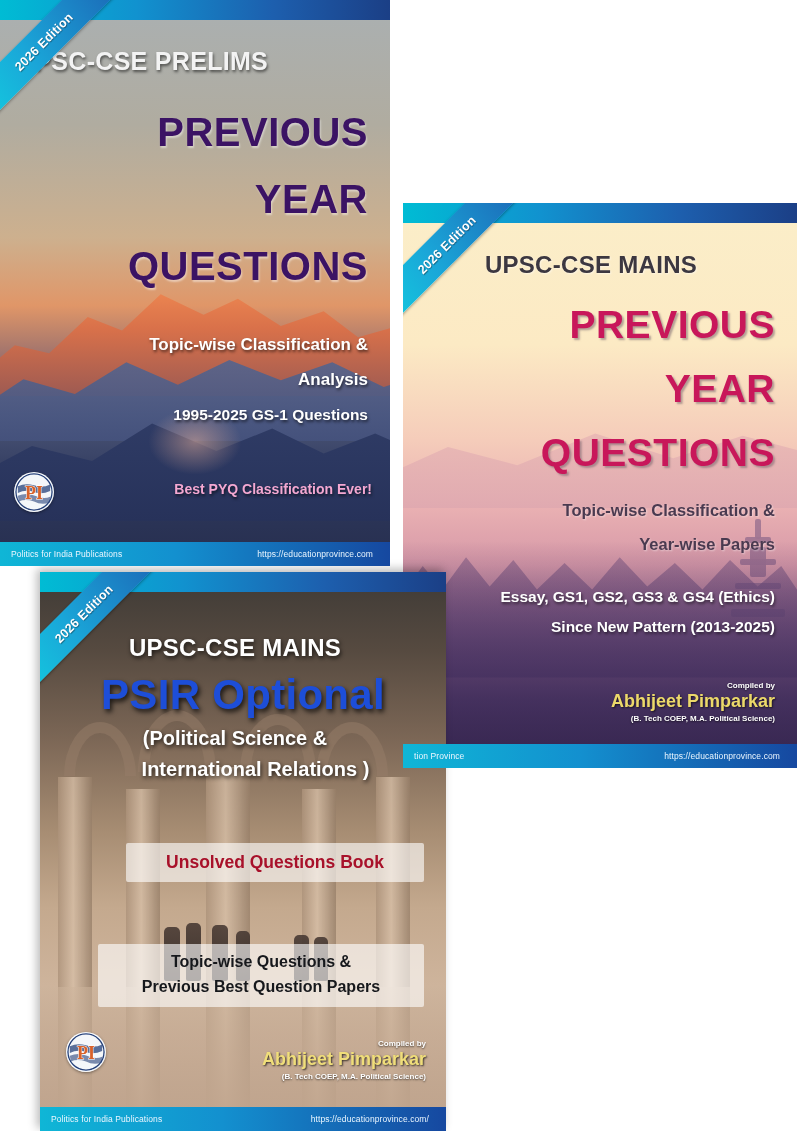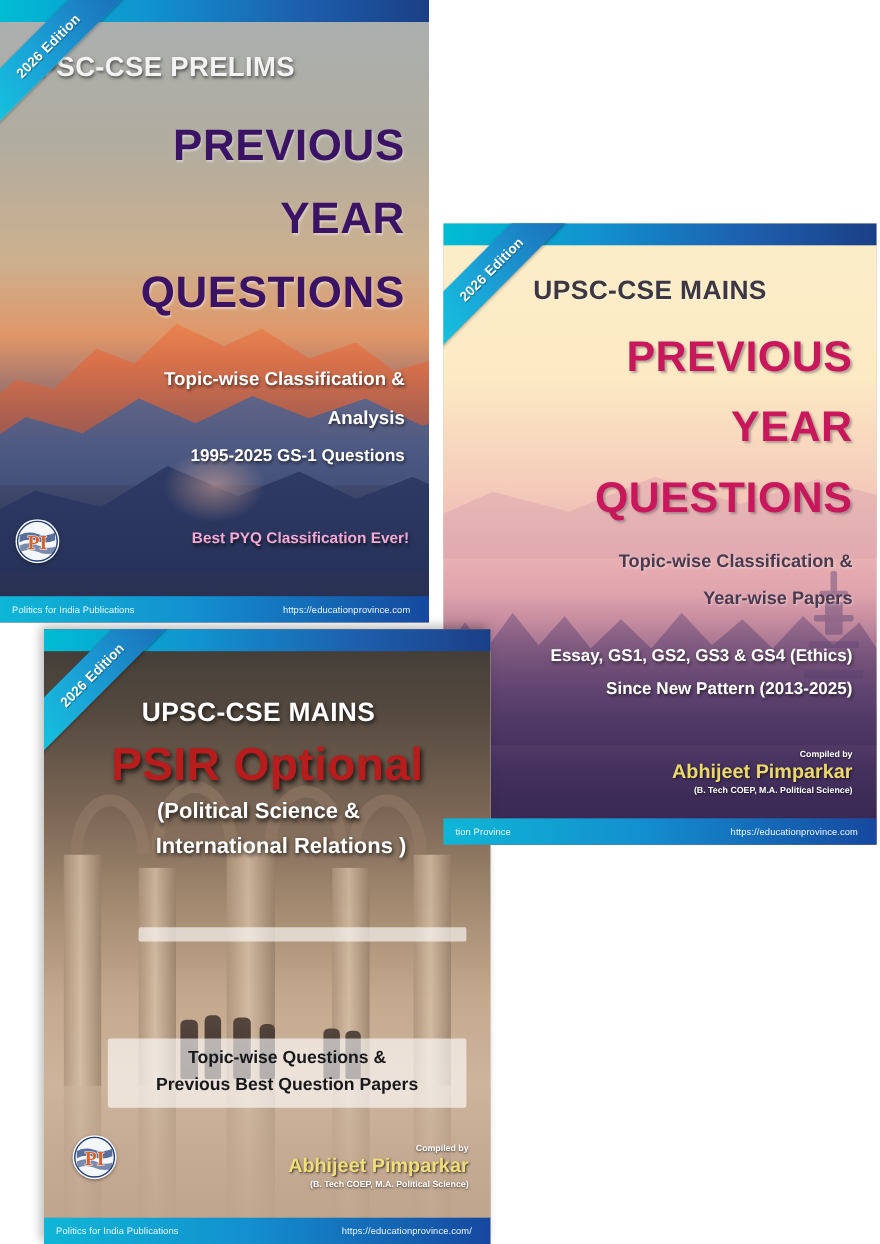--- a/index.html
+++ b/index.html
@@ -210,21 +210,21 @@
   #book3 .fig { position:absolute; bottom:150px; border-radius:5px 5px 2px 2px;
     background: linear-gradient(180deg, rgba(70,56,50,.88), rgba(48,38,34,.92)); }
 
   #book3 .t-kicker {
     position:absolute; top:62px; left:0; right:16px; text-align:center;
     font-size:24px; font-weight:bold; color:#ffffff; letter-spacing:.3px;
     text-shadow: 1px 2px 4px rgba(0,0,0,.75);
   }
   #book3 .t-big {
     position:absolute; top:99px; left:0; right:0; text-align:center;
-    font-size:42px; font-weight:bold; color:#b91c1c; letter-spacing:.3px;
+    font-size:42px; font-weight:bold; color:#1d4ed8; letter-spacing:.3px;
     text-shadow: 2px 3px 5px rgba(0,0,0,.75);
   }
   #book3 .paren {
     position:absolute; left:0; right:16px; text-align:center;
     font-size:20px; font-weight:bold; color:#ffffff;
     text-shadow: 1px 2px 4px rgba(0,0,0,.8);
   }
   #book3 .p1 { top:155px; }
   #book3 .p2 { top:186px;margin-left:41px; }
 
@@ -364,20 +364,21 @@
 
     <div class="topbar"></div>
 
     <div class="body">
       <div class="t-kicker">UPSC-CSE MAINS</div>
       <div class="t-big">PSIR Optional</div>
       <div class="paren p1">(Political Science &amp;</div>
       <div class="paren p2">International Relations )</div>
 
       <div class="panel-red">
+        <div>Unsolved Questions Book</div>
       </div>
 
       <div class="panel-blk">
         <div>Topic-wise Questions &amp;</div>
         <div>Previous Best Question Papers</div>
       </div>
 
       <div class="cb-wrap">
         <div class="cb-lab">Compiled by</div>
         <div class="cb-name">Abhijeet Pimparkar</div>

